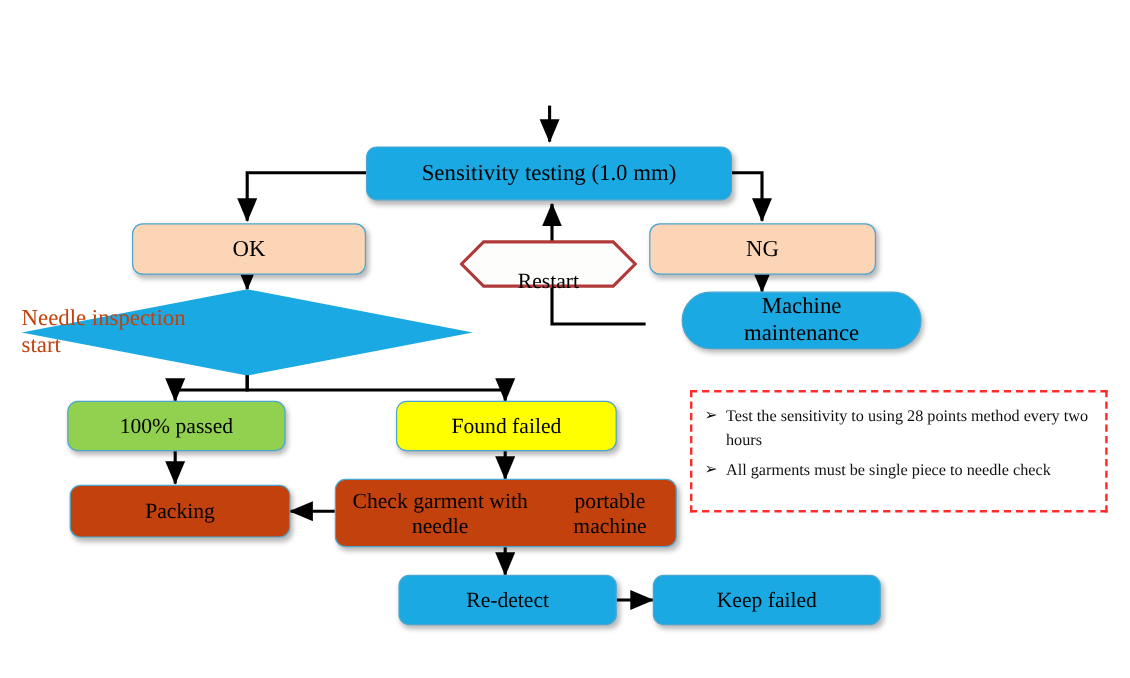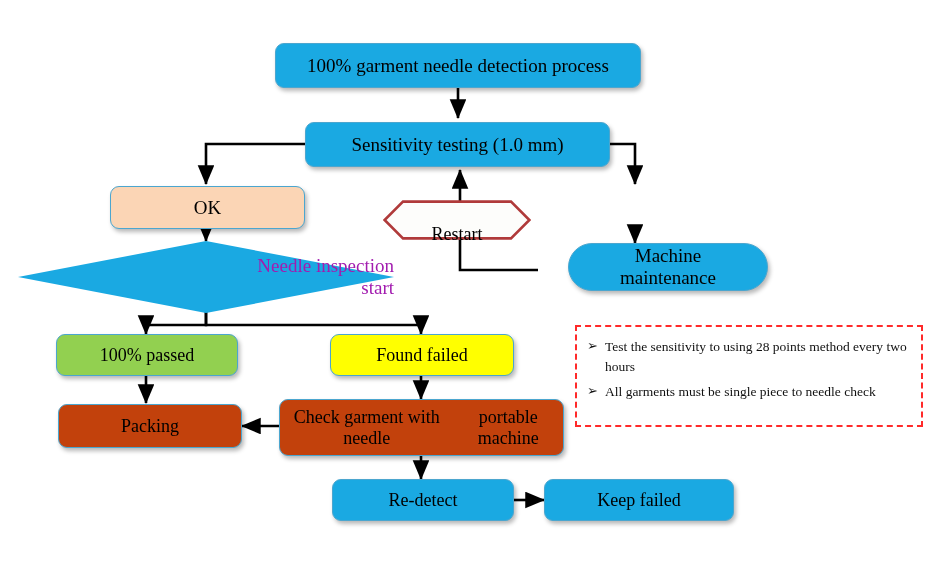--- a/index.html
+++ b/index.html
@@ -16,21 +16,21 @@
   .peach  {background:#fbd5b5;}
   .green  {background:#92d050;}
   .yellow {background:#ffff00;}
   .orange {background:#c2410c;}
   .stadium{border-radius:40px;border:1.5px solid #4ba6cf;background:#1aa9e2;
            box-shadow:2px 3px 4px rgba(0,0,0,0.28);}
 
   .diamond{position:absolute;}
   .diamond svg{display:block;}
   .diamond .dlabel{position:absolute;left:0;right:0;top:0;bottom:0;
-      display:flex;align-items:flex-end;justify-content:center;text-align:center;color:#a21caf;}
+      display:flex;align-items:flex-start;justify-content:center;text-align:center;color:#c2410c;}
 
   .hexa{position:absolute;}
   .hexa svg{display:block;}
   .hexa .hlabel{position:absolute;left:0;right:0;top:0;bottom:0;
       display:flex;align-items:center;justify-content:center;text-align:center;color:#000;}
 
   #wires{position:absolute;left:0;top:0;width:942px;height:565px;pointer-events:none;}
 
   .notes{position:absolute;border:2.5px dashed #ff2a2a;background:#fff;
          box-sizing:border-box;padding:10px 12px 8px 10px;}
@@ -74,32 +74,32 @@
       <path d="M421,376 L421,399"></path>
 
       <path d="M279,426 L242,426"></path>
 
       <path d="M421,456 L421,479"></path>
 
       <path d="M514,500 L544,500"></path>
     </g>
   </svg>
 
-  <div class="node rrect blue" style="left:275px;top:43px;width:366px;height:45px;font-size:19px;">
-    <span>100% garment needle detection process</span>
-  </div>
 
   <div class="node rrect blue" style="left:305px;top:122px;width:305px;height:45px;font-size:19px;">
     <span>Sensitivity testing (1.0 mm)</span>
   </div>
 
   <div class="node rrect peach" style="left:110px;top:186px;width:195px;height:43px;font-size:19px;">
     <span>OK</span>
   </div>
 
+  <div class="node rrect peach" style="left:541px;top:186px;width:189px;height:43px;font-size:19px;">
+    <span>NG</span>
+  </div>
 
   <div class="hexa" style="left:383px;top:200px;width:148px;height:40px;">
     <svg width="148" height="40" viewBox="0 0 148 40">
       <polygon points="20,1.6 128,1.6 146.4,20 128,38.4 20,38.4 1.6,20" fill="#fdfdfb" stroke="#b03a3a" stroke-width="2.6"></polygon>
     </svg>
     <div class="hlabel" style="font-size:18px;margin-top:28px;">Restart</div>
   </div>
 
   <div class="node stadium" style="left:568px;top:243px;width:200px;height:48px;font-size:19px;flex-direction:column;">
     <span>Machine</span>

